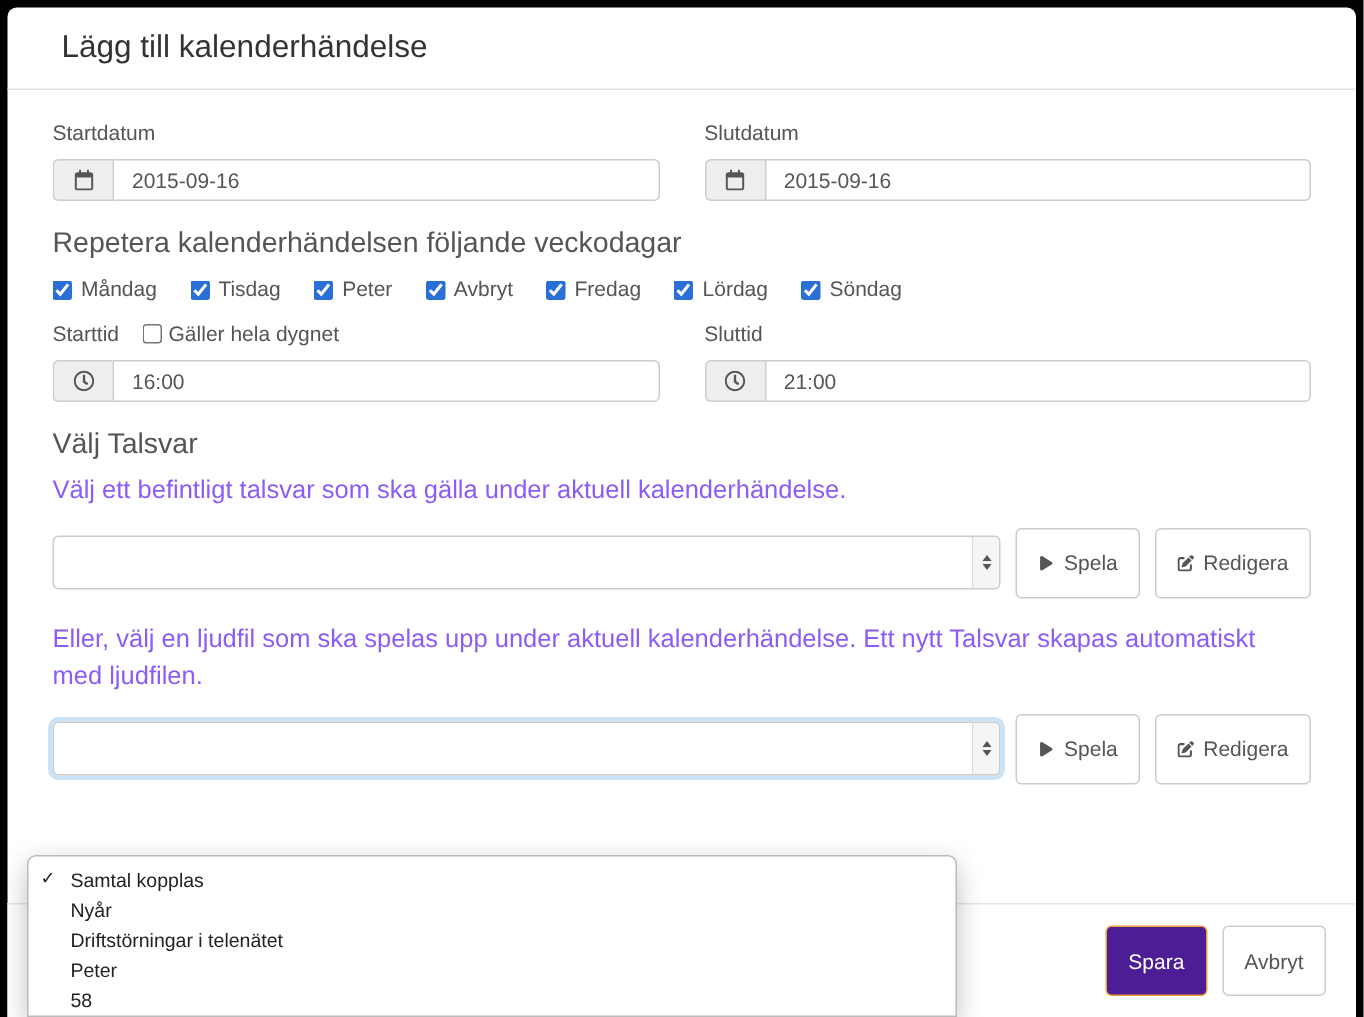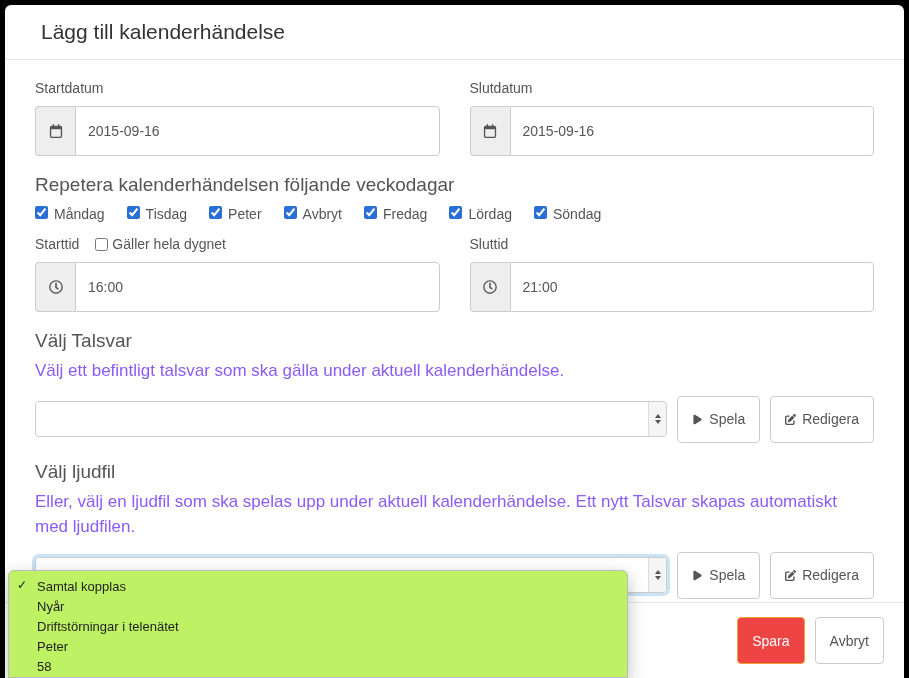--- a/index.html
+++ b/index.html
@@ -77,36 +77,36 @@
       justify-content: center;
       color: #555;
     }
     .input-addon svg {
       width: 14px;
       height: 14px;
       fill: #555;
     }
     .form-control {
       flex: 1;
-      height: 50px;
+      height: 28px;
       border: 1px solid #ccc;
       border-radius: 0 4px 4px 0;
       padding: 0 12px;
       font-size: 14px;
       color: #555;
     }
     .checkbox-row {
       display: flex;
       flex-wrap: wrap;
       gap: 22px;
       margin-bottom: 14px;
     }
     .checkbox-item {
       display: flex;
-      align-items: flex-start;
+      align-items: flex-end;
       gap: 6px;
       font-size: 14px;
       color: #555;
     }
     .checkbox-item input[type="checkbox"] {
       width: 13px;
       height: 13px;
       accent-color: #2a6fd6;
     }
     .inline-check input[type="checkbox"] {
@@ -196,31 +196,31 @@
     }
     .modal-footer {
       padding: 14px 20px;
       border-top: 1px solid #e5e5e5;
       display: flex;
       justify-content: flex-end;
       gap: 10px;
       background: #fff;
     }
     .btn-primary {
-      background: #ef4444;
+      background: #4c1d95;
       border-color: #eea236;
       color: #fff;
       margin-left: 41px;
     }
     .dropdown-popup {
       position: absolute;
-      left: 8px;
+      left: 18px;
       bottom: 0;
       width: 620px;
-      background: #bef264;
+      background: #ffffff;
       border: 1px solid #bbb;
       border-radius: 6px 6px 0 0;
       box-shadow: 0 6px 18px rgba(0,0,0,.25);
       padding: 4px 0 0 0;
       z-index: 1000;
     }
     .dropdown-item {
       padding: 1px 14px 1px 28px;
       font-size: 13px;
       color: #222;
@@ -362,21 +362,20 @@
         <span>Spela</span>
       </button>
       <button class="btn">
         <svg viewBox="0 0 512 512">
             <path d="M471.6 21.7c-21.9-21.9-57.3-21.9-79.2 0L362.3 51.7l97.9 97.9 30.1-30.1c21.9-21.9 21.9-57.3 0-79.2L471.6 21.7zm-299.2 220c-6.1 6.1-10.8 13.6-13.5 21.9l-29.6 88.8c-2.9 8.6-.6 18.1 5.8 24.6s15.9 8.7 24.6 5.8l88.8-29.6c8.2-2.7 15.7-7.4 21.9-13.5L437.7 172.3 339.7 74.3 172.4 241.7zM96 64C43 64 0 107 0 160V416c0 53 43 96 96 96H352c53 0 96-43 96-96V320c0-17.7-14.3-32-32-32s-32 14.3-32 32v96c0 17.7-14.3 32-32 32H96c-17.7 0-32-14.3-32-32V160c0-17.7 14.3-32 32-32h96c17.7 0 32-14.3 32-32s-14.3-32-32-32H96z"></path>
           </svg>
         <span>Redigera</span>
       </button>
     </div>
 
-    <div class="section-label">Välj ljudfil</div>
     <div class="help-text">Eller, välj en ljudfil som ska spelas upp under aktuell kalenderhändelse. Ett nytt Talsvar skapas automatiskt med ljudfilen.</div>
     <div class="select-row">
       <div class="select-wrap select-focused">
         <div class="select-control"></div>
         <div class="select-stepper"></div>
       </div>
       <button class="btn">
         <svg viewBox="0 0 384 512">
             <path d="M73 39c-14.8-9.1-33.4-9.4-48.5-.9S0 62.6 0 80V432c0 17.4 9.4 33.4 24.5 41.9s33.7 8.1 48.5-.9L361 297c14.3-8.7 23-24.2 23-41s-8.7-32.2-23-41L73 39z"></path>
           </svg>

